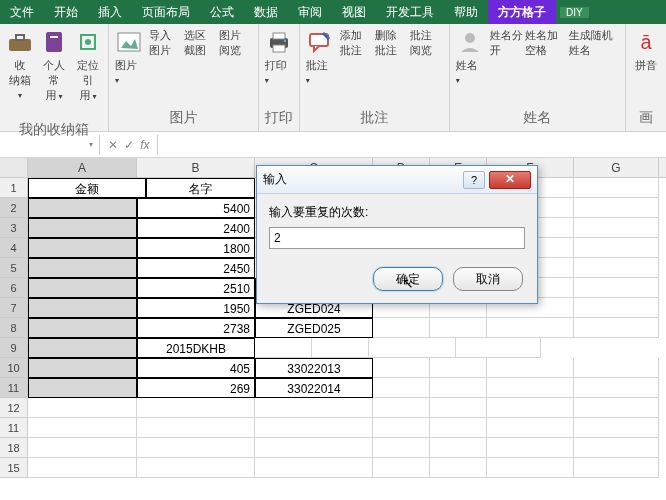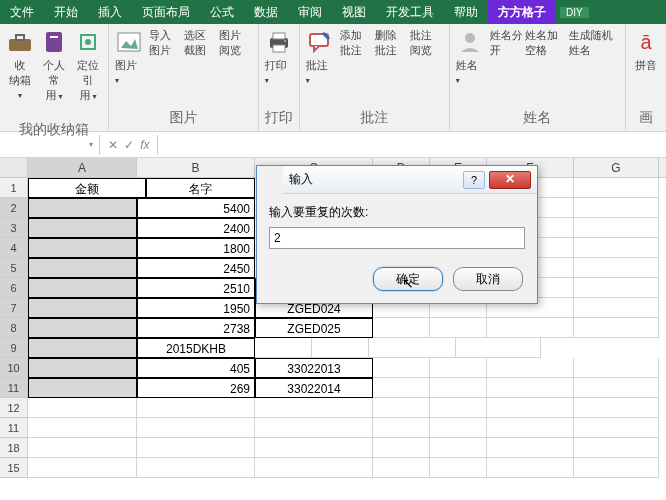--- a/index.html
+++ b/index.html
@@ -46,21 +46,21 @@
 .cell.cD, .cell.cE { width: 57px; }
 .cell.cF { width: 87px; }
 .cell.cG { width: 85px; }
 .ch.cA { width: 109px; } .ch.cB { width: 118px; } .ch.cC { width: 118px; }
 .ch.cD, .ch.cE { width: 57px; } .ch.cF { width: 87px; } .ch.cG { width: 85px; }
 .cell.sel { background: #d8d8d8; }
 .cell.bord { border: 1px solid #000; }
 
 
 .dialog { position: absolute; left: 256px; top: 165px; width: 282px; background: #f0f0f0; border: 1px solid #5a8dc8; box-shadow: 2px 2px 8px rgba(0,0,0,0.3); }
-.dlg-title { height: 28px; background: linear-gradient(#fdfdfd,#e8eef6); display: flex; align-items: center; padding: 0 6px; border-bottom: 1px solid #c4d5e8; font-size: 12px; margin-left: 26px; }
+.dlg-title { height: 28px; background: linear-gradient(#fdfdfd,#e8eef6); display: flex; align-items: center; padding: 0 6px; border-bottom: 1px solid #c4d5e8; font-size: 12px; }
 .dlg-title .t { flex: 1; }
 .dlg-title .help { width: 22px; height: 18px; background: linear-gradient(#f6f9fd,#d7e4f2); border: 1px solid #9eb8d6; text-align: center; font-size: 11px; line-height: 16px; margin-right: 4px; cursor: pointer; border-radius: 2px; }
 .dlg-title .close { width: 42px; height: 18px; background: linear-gradient(#e67a72,#c83b2f); border: 1px solid #a02318; text-align: center; color: #fff; font-size: 12px; line-height: 14px; cursor: pointer; border-radius: 2px; font-weight: bold; }
 .dlg-body { padding: 10px 12px; }
 .dlg-body .lbl { font-size: 12px; margin-bottom: 6px; }
 .dlg-body input { width: 100%; height: 22px; border: 1px solid #999; padding: 0 4px; font-size: 12px; }
 .dlg-btns { display: flex; justify-content: flex-end; gap: 10px; padding: 8px 14px 12px; }
 .dlg-btns button { width: 70px; height: 24px; background: linear-gradient(#fdfdfd,#e5e5e5); border: 1px solid #888; font-size: 12px; cursor: pointer; border-radius: 10px; }
 .dlg-btns button.primary { border: 1px solid #3c7fb1; box-shadow: 0 0 2px #6fa8d8; }
 .cursor { position: absolute; left: 402px; top: 275px; font-size: 14px; pointer-events: none; }

